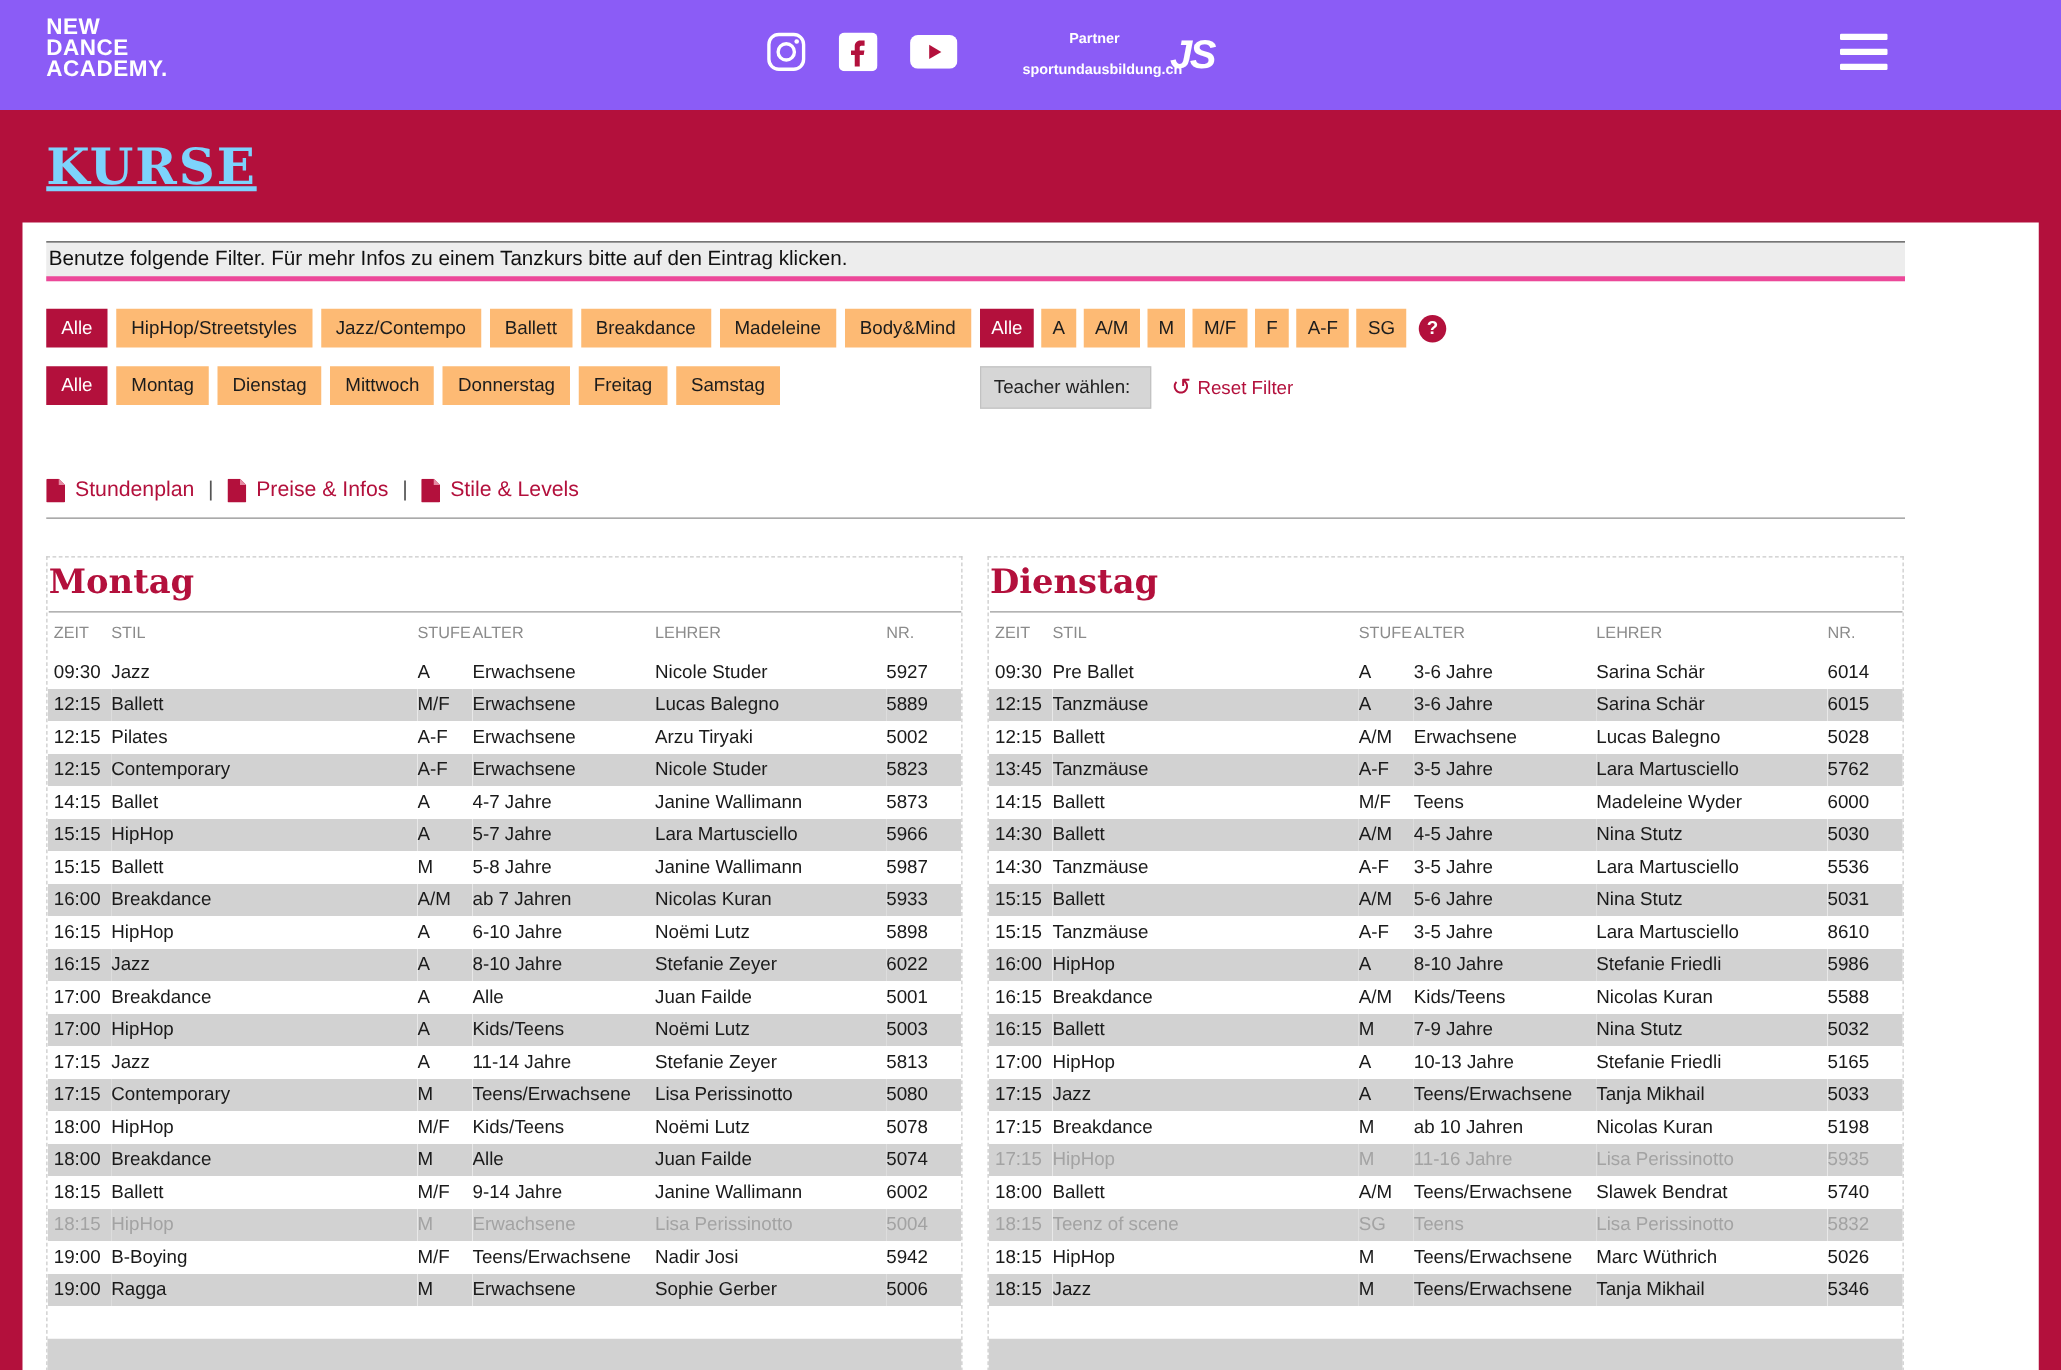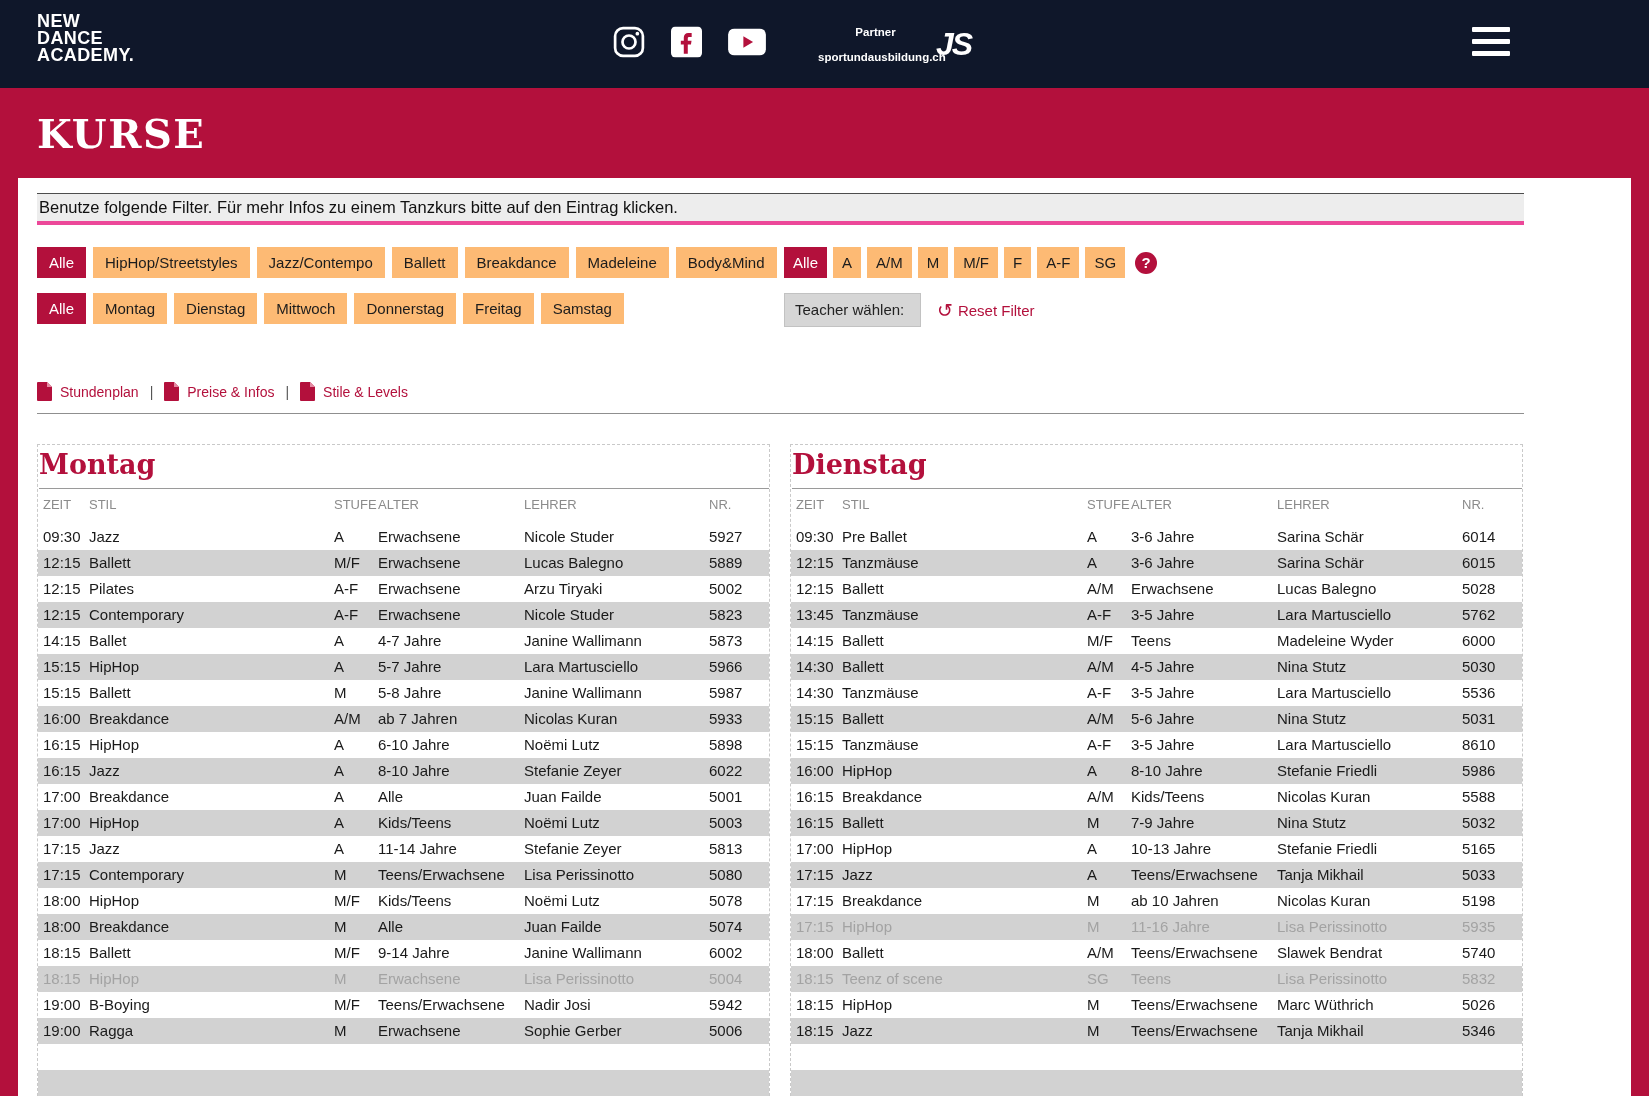--- a/index.html
+++ b/index.html
@@ -4,39 +4,39 @@
 <style>
   * { box-sizing: border-box; }
   html,body { margin:0; padding:0; }
   body {
     width:1649px; height:1096px; overflow:hidden;
     background:#b3103c;
     font-family:"Liberation Sans", sans-serif;
     color:#1a1a1a;
   }
   
-  .topbar { position:relative; height:88px; background:#0f172a; }
+  .topbar { position:relative; height:88px; background:#8b5cf6; }
   .logo { position:absolute; left:37px; top:13px; color:#fff; font-weight:bold;
           font-size:18px; line-height:0.95; letter-spacing:0.4px; cursor:pointer; }
   .logo span { display:block; }
   .top-item { position:absolute; top:50%; transform:translateY(-50%); }
   .icon-ig { left:612px; } .icon-fb { left:671px; } .icon-yt { left:728px; }
   .partner { left:818px; width:115px; text-align:center; color:#fff; }
   .partner .p1 { font-size:11.5px; font-weight:bold; display:block; }
   .partner .p2 { font-size:11.5px; font-weight:bold; display:block; margin-top:13px; }
   .js-logo { left:936px; color:#fff; font-weight:bold; font-size:32px;
              letter-spacing:-2px; font-style:italic; }
   .hamburger { position:absolute; right:139px; top:27px; width:38px; cursor:pointer;
                background:none; border:0; padding:0; }
   .hamburger div { width:38px; height:5px; background:#fff; border-radius:1px; margin-bottom:7px; }
   .hamburger div:last-child { margin-bottom:0; }
   
   .title-band { height:90px; background:#b3103c; display:flex; align-items:center; padding-left:37px; }
-  .title-band h1 { margin:0; color:#ffffff; font-family:"DejaVu Serif", serif;
-                   font-size:40px; font-weight:bold; letter-spacing:1.5px; }
+  .title-band h1 { margin:0; color:#7dd3fc; font-family:"DejaVu Serif", serif;
+                   font-size:40px; font-weight:bold; letter-spacing:1.5px;text-decoration:underline; }
   
   .content { margin:0 18px; background:#fff; height:918px; overflow:hidden; padding:0 0 0 19px; }
   .inner { width:1487px; }
   .intro-band { margin-top:15px; background:#ededed; border-top:1px solid #4d4d4d;
                 border-bottom:4px solid #ec4899; padding:4px 2px; font-size:16.5px; color:#111; }
   
   .filters { display:flex; margin-top:22px; }
   .f-left { width:747px; }
   .frow { display:flex; align-items:center; margin-bottom:15px; }
   .fbtn { background:#fdba74; border:0; padding:7px 12px; margin-right:7px;
@@ -46,21 +46,21 @@
   .help { width:22px; height:22px; border-radius:50%; background:#b3103c; color:#fff;
           font-weight:bold; font-size:15px; display:flex; align-items:center;
           justify-content:center; margin-left:4px; cursor:pointer; }
   .teacher { width:137px; height:34px; background:#d6d6d6; border:1px solid #c2c2c2;
              color:#222; font-size:15px; padding:7px 10px; margin-right:16px; cursor:pointer;
              white-space:nowrap; overflow:hidden; }
   .reset { color:#b3103c; font-size:15px; display:flex; align-items:center; gap:5px;
            cursor:pointer; text-decoration:none; }
   .reset .ricon { font-size:19px; line-height:1; }
   
-  .pdf-links { margin-top:40px; display:flex; align-items:center; gap:11px; font-size:14px; }
+  .pdf-links { margin-top:40px; display:flex; align-items:center; gap:11px; font-size:17px; }
   .pdf-links a { color:#b3103c; text-decoration:none; display:flex; align-items:center; gap:8px; }
   .pdf-links .sep { color:#555; }
   .rule { border:0; border-top:1px solid #8f8f8f; margin:12px 0 0 0; }
   
   .days { display:grid; grid-template-columns:733px 733px; column-gap:20px; margin-top:30px; }
   .day { border:1px dashed #c9c9c9; border-bottom:0; padding:2px 0 0 0; }
   .day h2 { font-family:"DejaVu Serif", serif; color:#b3103c; font-size:27px; font-weight:bold;
             margin:2px 0 0 1px; line-height:1.15; padding-bottom:8px; border-bottom:1px solid #9a9a9a; }
   table { width:100%; border-collapse:collapse; table-layout:fixed; font-size:15px; }
   thead th { color:#8b8b8b; font-weight:normal; font-size:13px; text-align:left;

